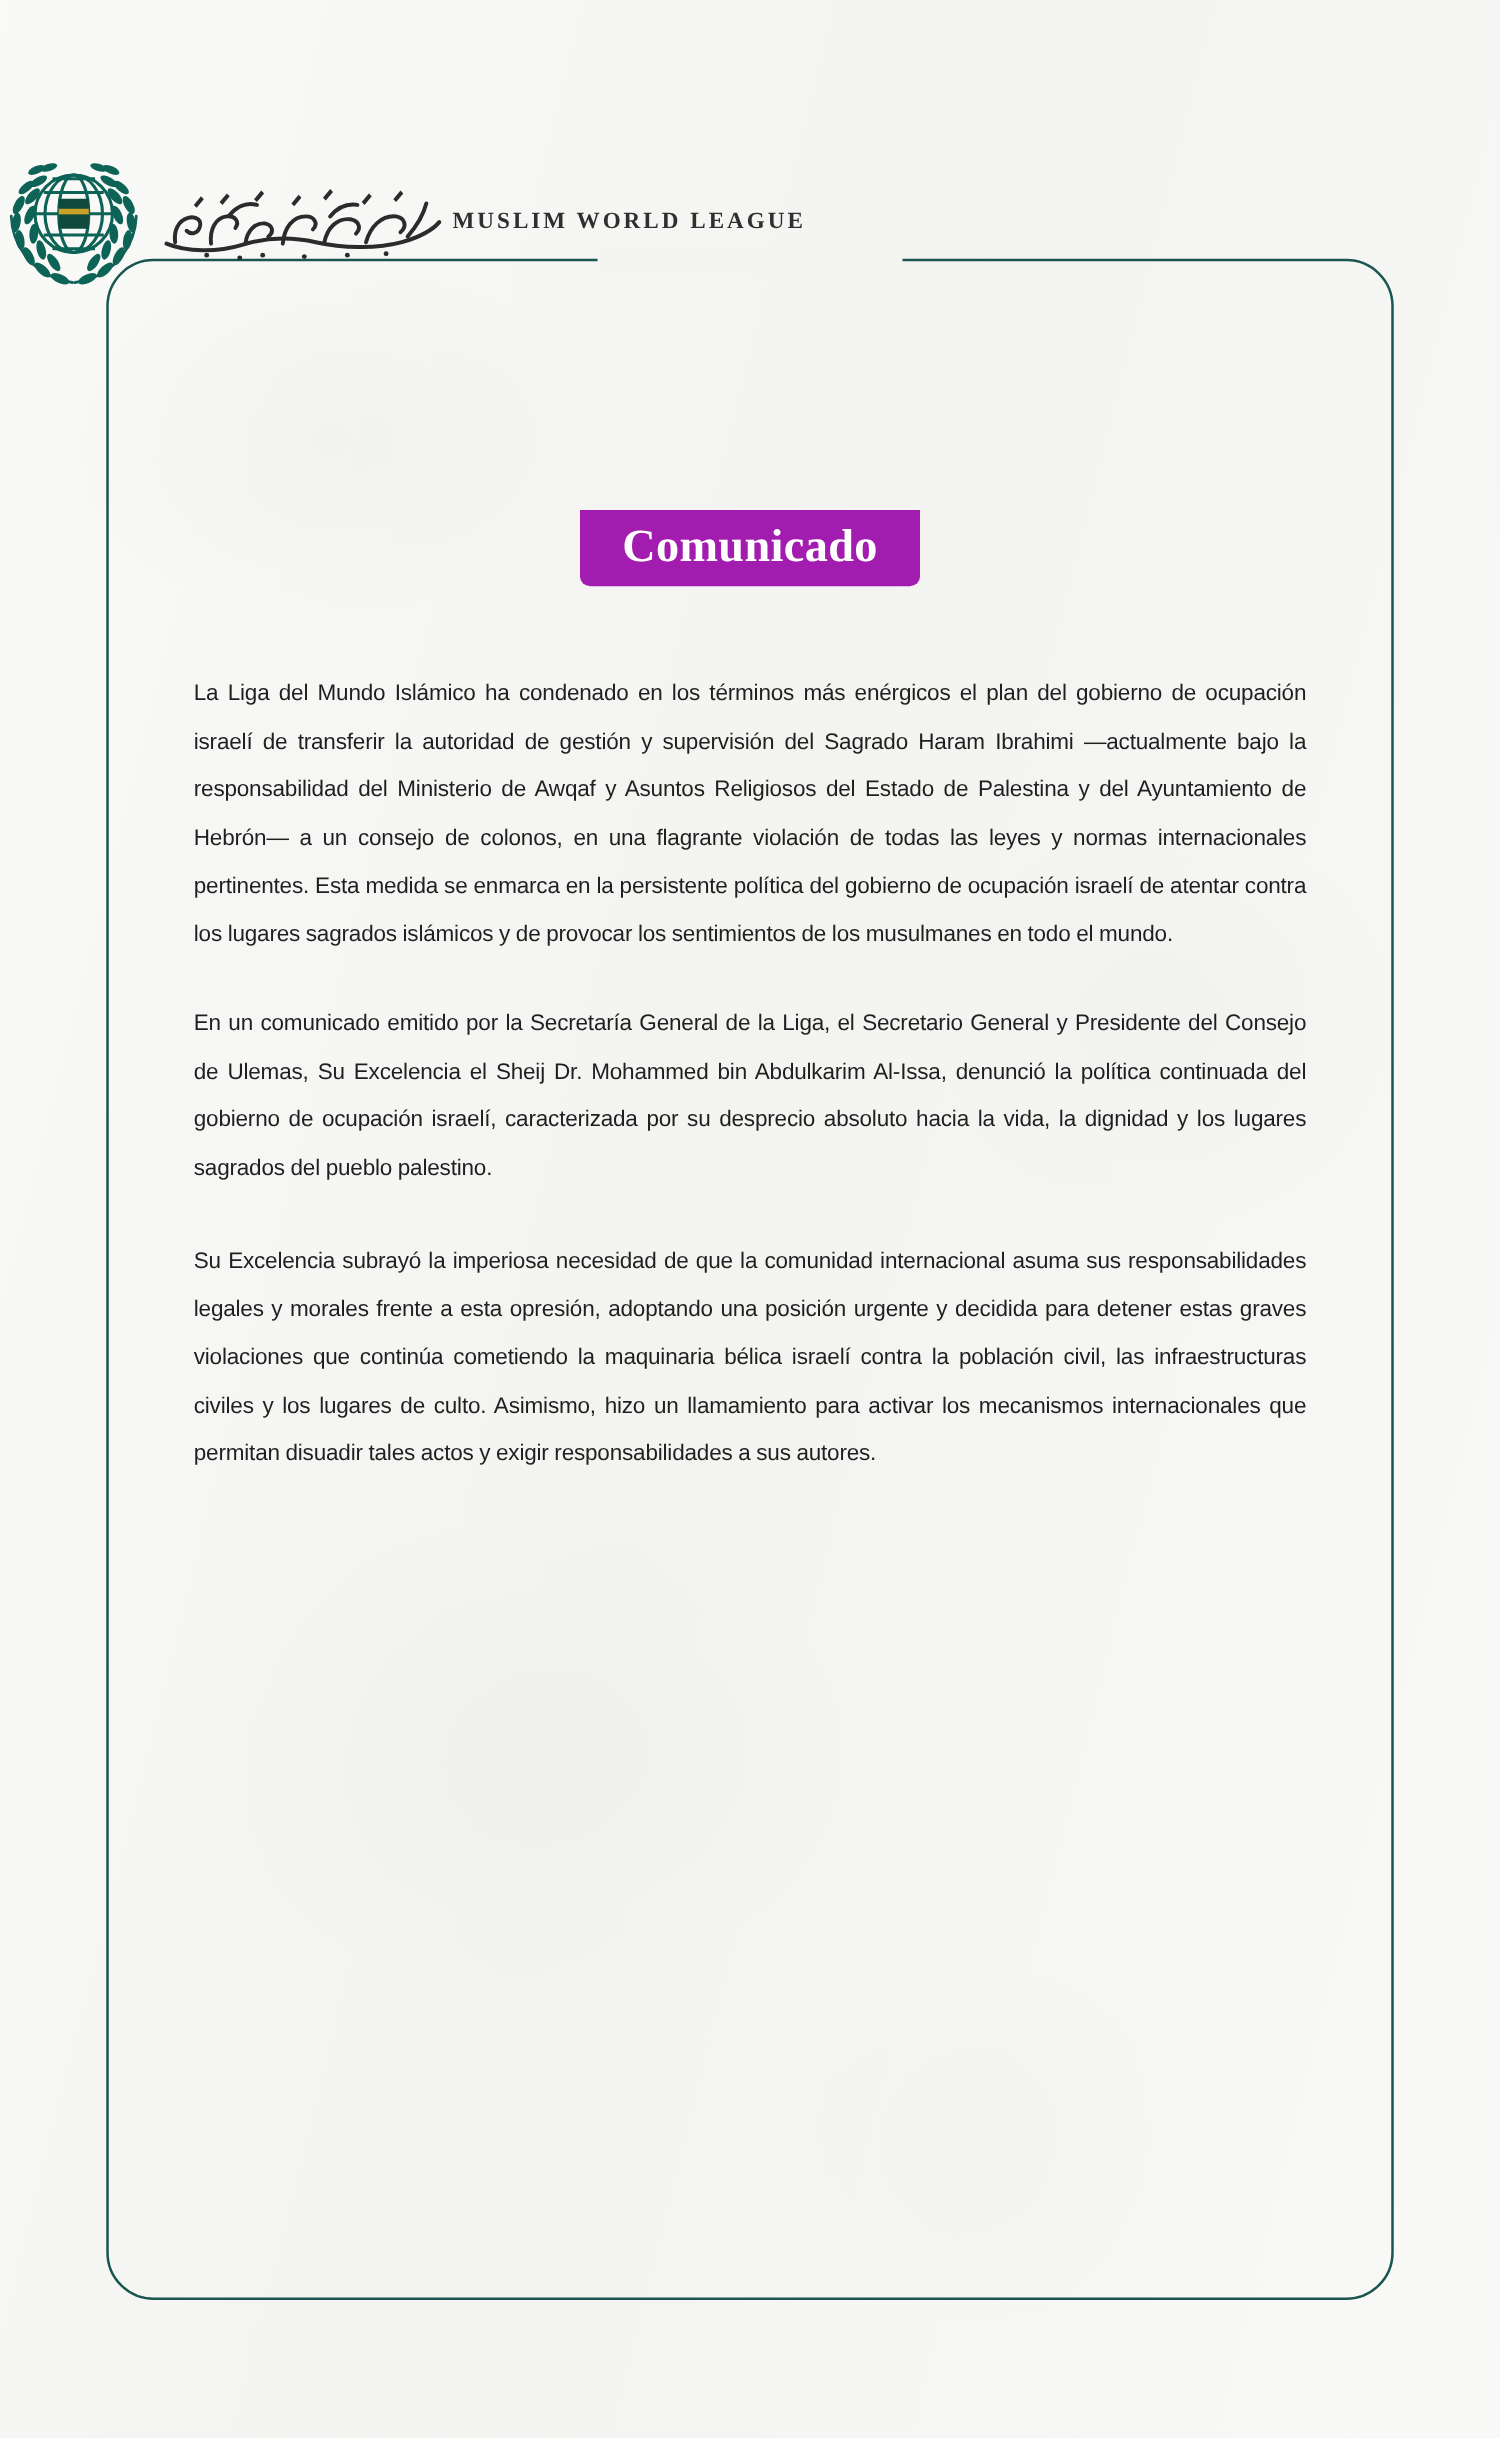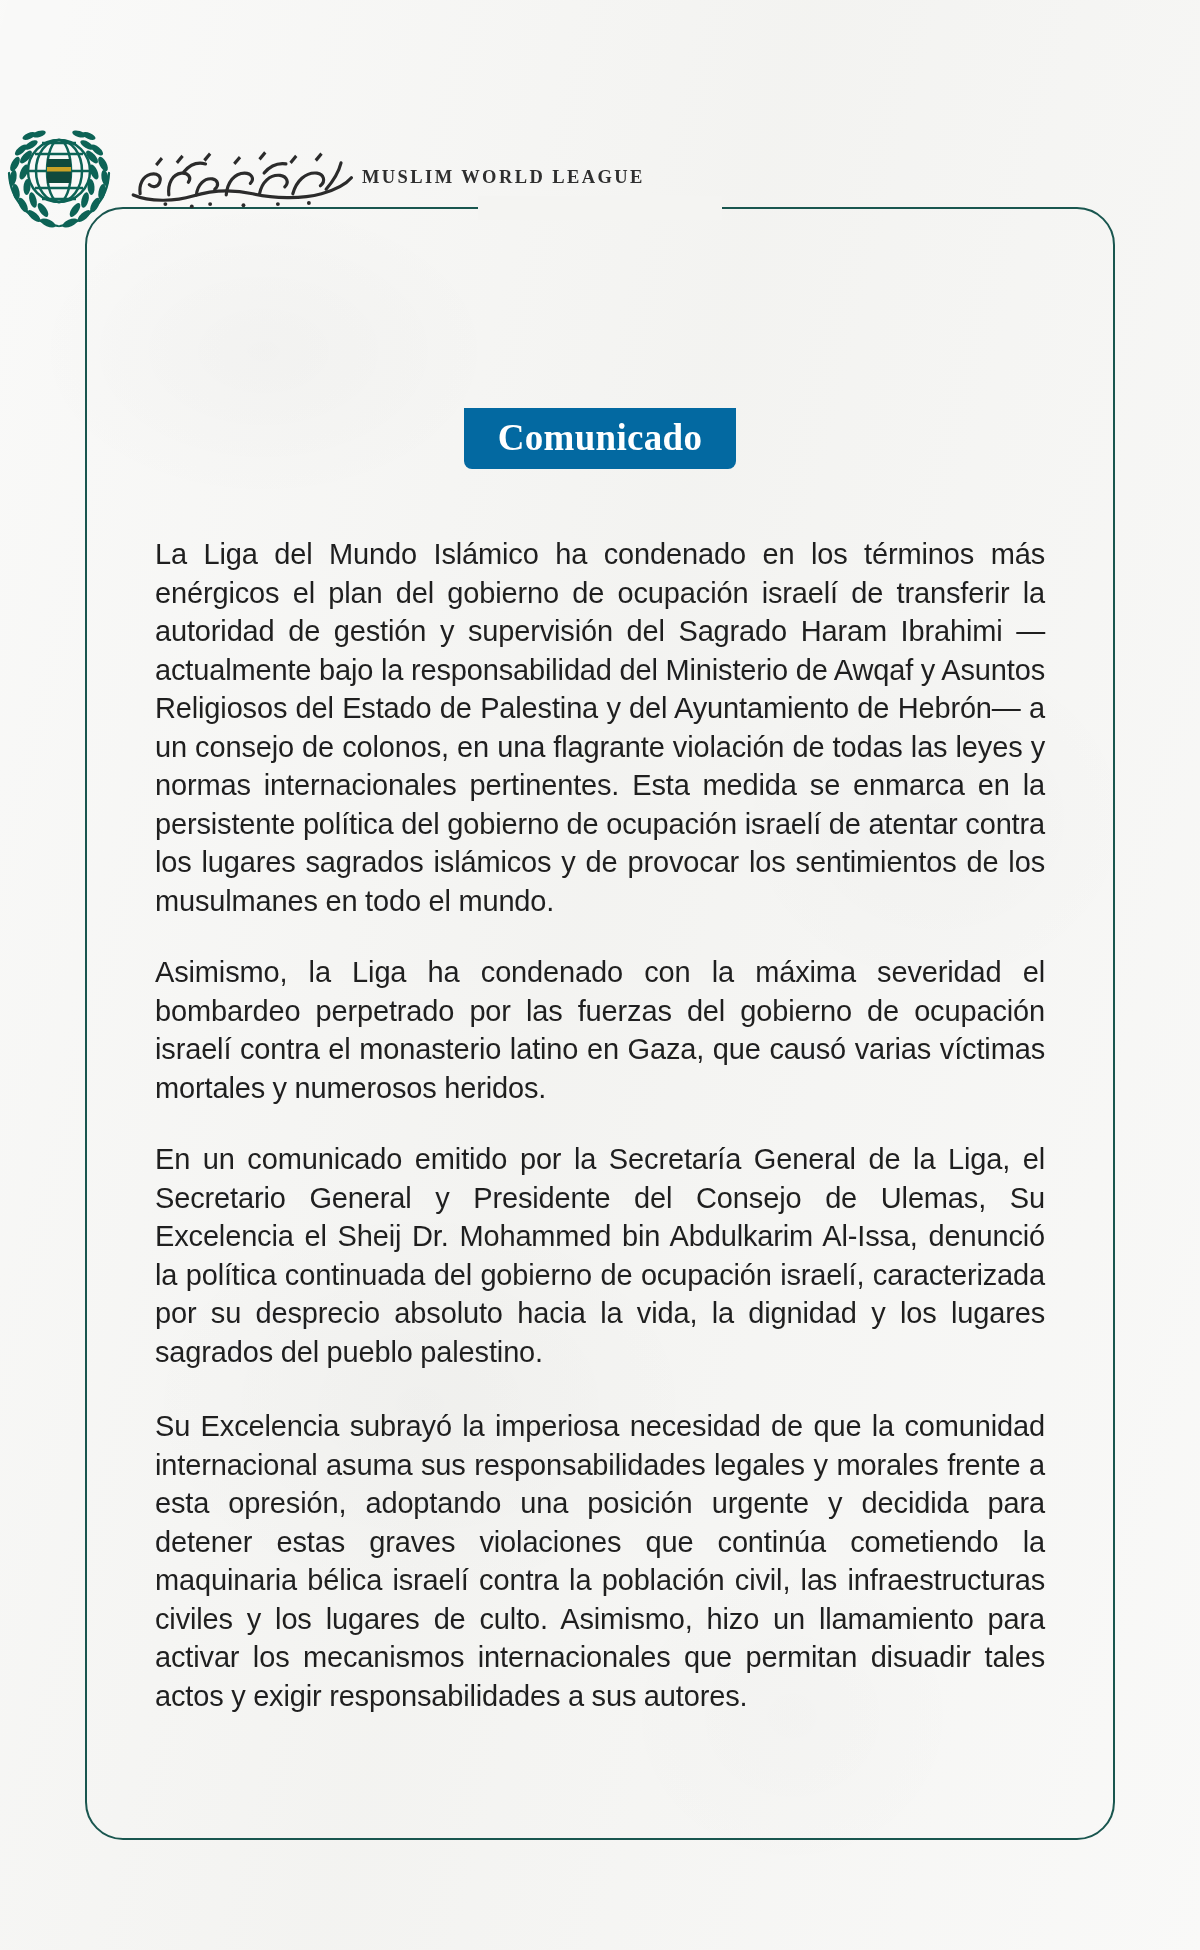--- a/index.html
+++ b/index.html
@@ -91,21 +91,21 @@
   
   .badge-row {
     position: absolute;
     left: 0;
     right: 0;
     top: 408px;
     display: flex;
     justify-content: center;
   }
   .badge {
-    background: #0369a1;
+    background: #a21caf;
     color: #ffffff;
     font-family: "Liberation Serif", serif;
     font-weight: bold;
     font-size: 37px;
     line-height: 1;
     padding: 11px 34px 13px 34px;
     border-radius: 0 0 8px 8px;
     letter-spacing: 0.3px;
   }
 
@@ -119,21 +119,21 @@
   .dateline {
     font-family: "Liberation Serif", serif;
     font-weight: bold;
     font-size: 31px;
     color: #1c1c1c;
     margin: 0 0 34px 0;
     letter-spacing: 0.2px;
   }
   .para {
     font-family: "Liberation Sans", sans-serif;
-    font-size: 29px;
+    font-size: 18px;
     line-height: 38.5px;
     color: #1f1f1f;
     text-align: justify;
     text-justify: inter-word;
     margin: 0 0 33px 0;
     font-stretch: condensed;
     letter-spacing: -0.15px;
     word-spacing: -0.3px;
   }
   .para:last-child {
@@ -250,18 +250,17 @@
     <div class="logo-wordmark">MUSLIM WORLD LEAGUE</div>
   </div>
 
   <div class="badge-row">
     <div class="badge">Comunicado</div>
   </div>
 
   <div class="content">
 
     <p class="para">La Liga del Mundo Islámico ha condenado en los términos más enérgicos el plan del gobierno de ocupación israelí de transferir la autoridad de gestión y supervisión del Sagrado Haram Ibrahimi —actualmente bajo la responsabilidad del Ministerio de Awqaf y Asuntos Religiosos del Estado de Palestina y del Ayuntamiento de Hebrón— a un consejo de colonos, en una flagrante violación de todas las leyes y normas internacionales pertinentes. Esta medida se enmarca en la persistente política del gobierno de ocupación israelí de atentar contra los lugares sagrados islámicos y de provocar los sentimientos de los musulmanes en todo el mundo.</p>
-    <p class="para">Asimismo, la Liga ha condenado con la máxima severidad el bombardeo perpetrado por las fuerzas del gobierno de ocupación israelí contra el monasterio latino en Gaza, que causó varias víctimas mortales y numerosos heridos.</p>
     <p class="para">En un comunicado emitido por la Secretaría General de la Liga, el Secretario General y Presidente del Consejo de Ulemas, Su Excelencia el Sheij Dr. Mohammed bin Abdulkarim Al-Issa, denunció la política continuada del gobierno de ocupación israelí, caracterizada por su desprecio absoluto hacia la vida, la dignidad y los lugares sagrados del pueblo palestino.</p>
     <p class="para">Su Excelencia subrayó la imperiosa necesidad de que la comunidad internacional asuma sus responsabilidades legales y morales frente a esta opresión, adoptando una posición urgente y decidida para detener estas graves violaciones que continúa cometiendo la maquinaria bélica israelí contra la población civil, las infraestructuras civiles y los lugares de culto. Asimismo, hizo un llamamiento para activar los mecanismos internacionales que permitan disuadir tales actos y exigir responsabilidades a sus autores.</p>
   </div>
 
 </div>
 
 </body></html>

